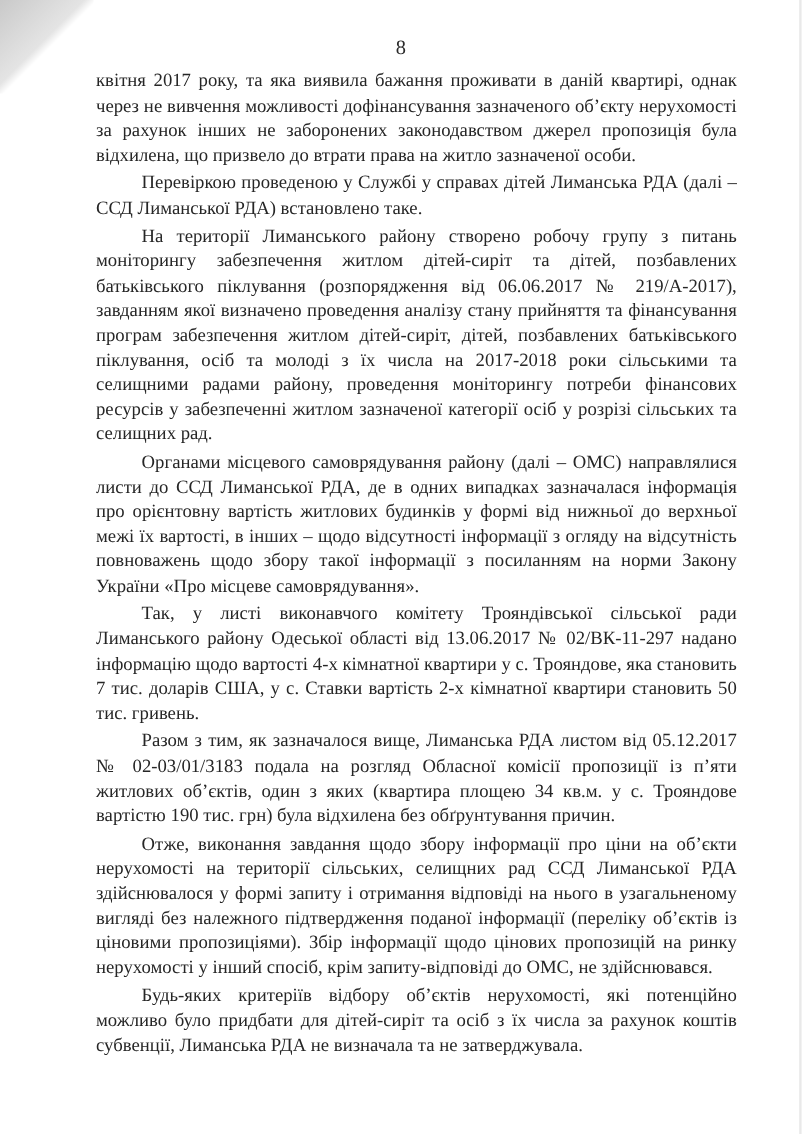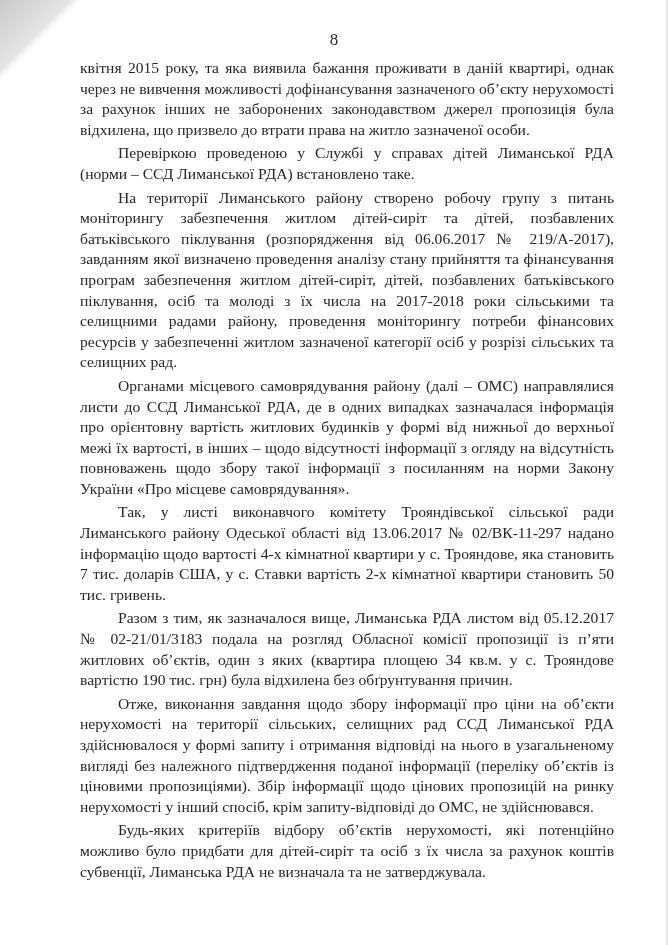--- a/index.html
+++ b/index.html
@@ -59,22 +59,22 @@
   </style>
 </head>
 <body>
 
 <div class="scan-corner-shade"></div>
 <div class="right-edge"></div>
 
 <div class="page-number">8</div>
 
 <div class="content">
-  <p>квітня 2015 року, та яка виявила бажання проживати в даній квартирі, однак через не вивчення можливості дофінансування зазначеного об’єкту нерухомості за рахунок інших не заборонених законодавством джерел пропозиція була відхилена, що призвело до втрати права на житло зазначеної особи.</p>
-  <p class="indent">Перевіркою проведеною у Службі у справах дітей Лиманської РДА (норми – ССД Лиманської РДА) встановлено таке.</p>
+  <p>квітня 2017 року, та яка виявила бажання проживати в даній квартирі, однак через не вивчення можливості дофінансування зазначеного об’єкту нерухомості за рахунок інших не заборонених законодавством джерел пропозиція була відхилена, що призвело до втрати права на житло зазначеної особи.</p>
+  <p class="indent">Перевіркою проведеною у Службі у справах дітей Лиманська РДА (далі – ССД Лиманської РДА) встановлено таке.</p>
   <p class="indent">На території Лиманського району створено робочу групу з питань моніторингу забезпечення житлом дітей-сиріт та дітей, позбавлених батьківського піклування (розпорядження від 06.06.2017 № 219/А-2017), завданням якої визначено проведення аналізу стану прийняття та фінансування програм забезпечення житлом дітей-сиріт, дітей, позбавлених батьківського піклування, осіб та молоді з їх числа на 2017-2018 роки сільськими та селищними радами району, проведення моніторингу потреби фінансових ресурсів у забезпеченні житлом зазначеної категорії осіб у розрізі сільських та селищних рад.</p>
   <p class="indent">Органами місцевого самоврядування району (далі – ОМС) направлялися листи до ССД Лиманської РДА, де в одних випадках зазначалася інформація про орієнтовну вартість житлових будинків у формі від нижньої до верхньої межі їх вартості, в інших – щодо відсутності інформації з огляду на відсутність повноважень щодо збору такої інформації з посиланням на норми Закону України «Про місцеве самоврядування».</p>
   <p class="indent">Так, у листі виконавчого комітету Трояндівської сільської ради Лиманського району Одеської області від 13.06.2017 № 02/ВК-11-297 надано інформацію щодо вартості 4-х кімнатної квартири у с. Трояндове, яка становить 7 тис. доларів США, у с. Ставки вартість 2-х кімнатної квартири становить 50 тис. гривень.</p>
-  <p class="indent">Разом з тим, як зазначалося вище, Лиманська РДА листом від 05.12.2017 № 02-21/01/3183 подала на розгляд Обласної комісії пропозиції із п’яти житлових об’єктів, один з яких (квартира площею 34 кв.м. у с. Трояндове вартістю 190 тис. грн) була відхилена без обґрунтування причин.</p>
+  <p class="indent">Разом з тим, як зазначалося вище, Лиманська РДА листом від 05.12.2017 № 02-03/01/3183 подала на розгляд Обласної комісії пропозиції із п’яти житлових об’єктів, один з яких (квартира площею 34 кв.м. у с. Трояндове вартістю 190 тис. грн) була відхилена без обґрунтування причин.</p>
   <p class="indent">Отже, виконання завдання щодо збору інформації про ціни на об’єкти нерухомості на території сільських, селищних рад ССД Лиманської РДА здійснювалося у формі запиту і отримання відповіді на нього в узагальненому вигляді без належного підтвердження поданої інформації (переліку об’єктів із ціновими пропозиціями). Збір інформації щодо цінових пропозицій на ринку нерухомості у інший спосіб, крім запиту-відповіді до ОМС, не здійснювався.</p>
   <p class="indent">Будь-яких критеріїв відбору об’єктів нерухомості, які потенційно можливо було придбати для дітей-сиріт та осіб з їх числа за рахунок коштів субвенції, Лиманська РДА не визначала та не затверджувала.</p>
 
 </div>
 
 </body></html>

